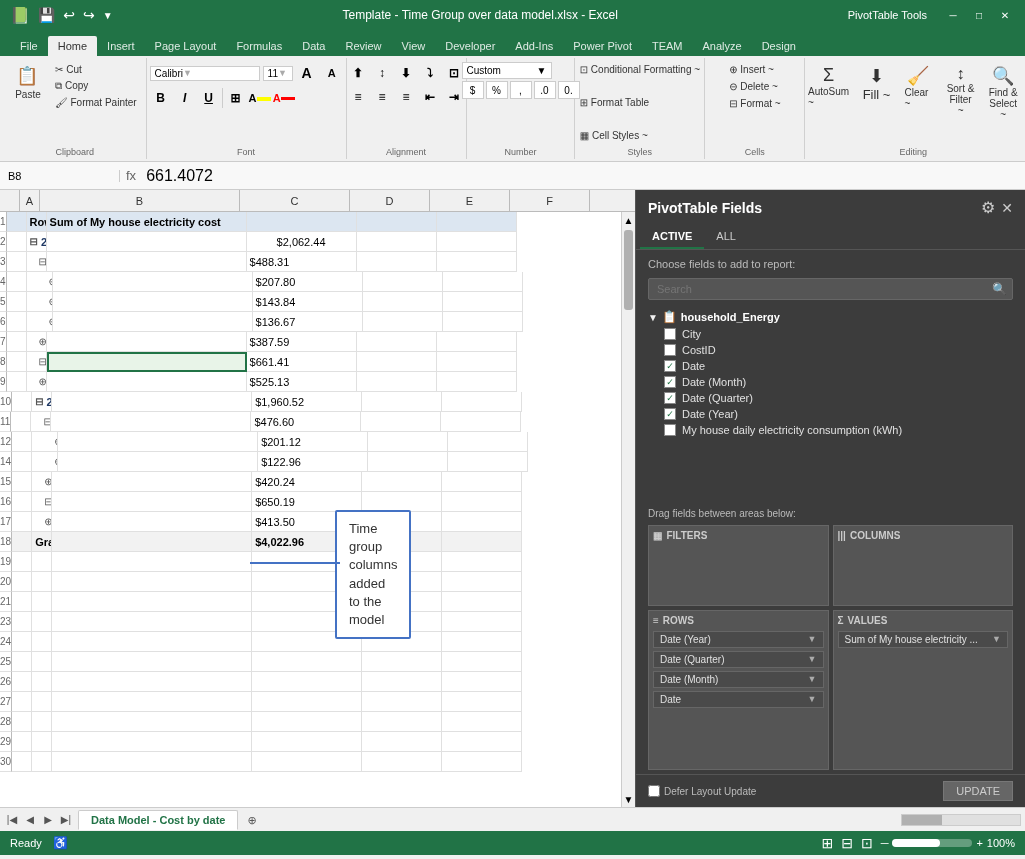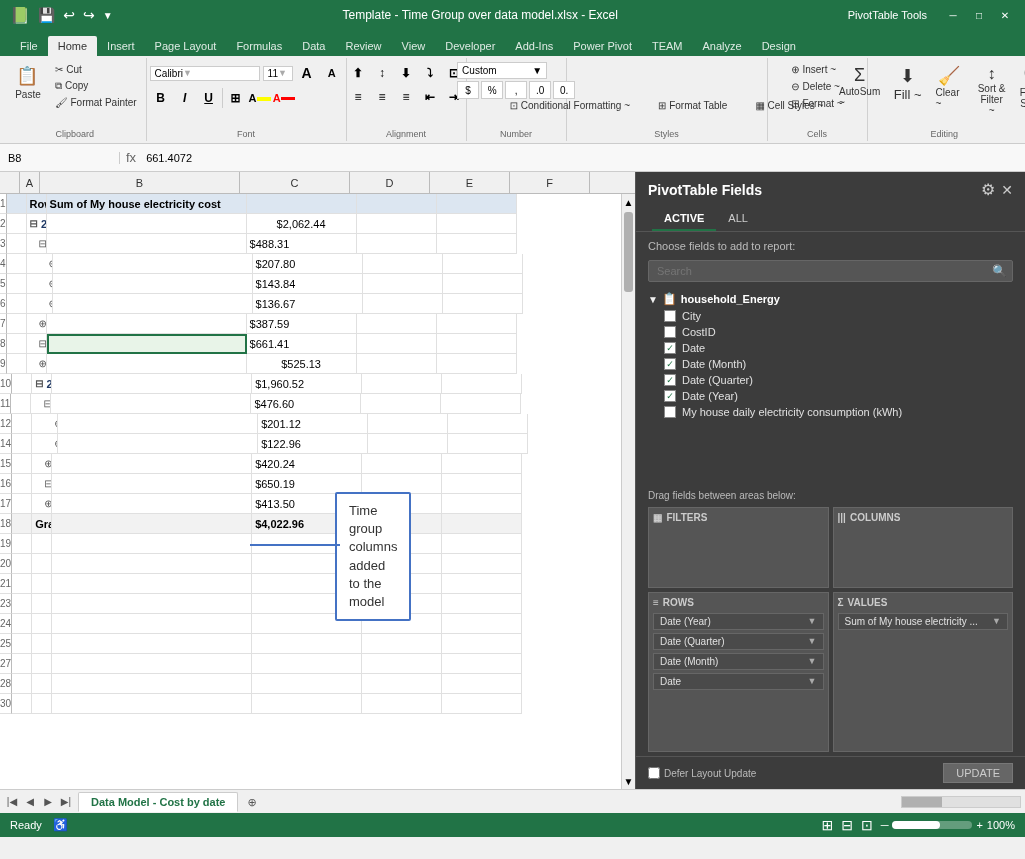--- a/index.html
+++ b/index.html
@@ -33,47 +33,47 @@
     .color-bar { width: 18px; height: 4px; background: #ffff00; margin-top: 1px; }
     .underline-bar { width: 14px; height: 3px; background: #333; margin-top: 1px; }
 
     
     .number-section { display: flex; flex-direction: column; gap: 2px; padding-bottom: 14px; padding-top: 2px; }
     .number-dropdown { background: white; border: 1px solid #ccc; padding: 2px 4px; font-size: 10px; display: flex; align-items: center; justify-content: space-between; cursor: pointer; width: 90px; }
     .number-btns { display: flex; gap: 2px; }
     .num-btn { width: 22px; height: 18px; background: white; border: 1px solid #ccc; display: flex; align-items: center; justify-content: center; cursor: pointer; font-size: 10px; }
 
     
-    .styles-section { display: flex; flex-direction: row; gap: 18px; padding-bottom: 14px; padding-top: 2px; margin-top: 36px; }
+    .styles-section { display: flex; flex-direction: column; gap: 18px; padding-bottom: 14px; padding-top: 2px; }
 
     
     .formula-bar { background: #f8f8f8; border-bottom: 1px solid #ccc; display: flex; align-items: center; height: 28px; }
     .cell-ref-box { width: 120px; border-right: 1px solid #ccc; padding: 0 8px; font-size: 11px; display: flex; align-items: center; }
-    .formula-input { flex: 1; padding: 0 4px; font-size: 11px; border: none; background: transparent; outline: none; }
+    .formula-input { flex: 1; padding: 0 4px; font-size: 16px; border: none; background: transparent; outline: none; }
 
     
     .main-area { display: flex; height: calc(859px - 30px - 26px - 90px - 28px - 24px - 24px); }
 
     
     .spreadsheet { flex: 1; display: flex; flex-direction: column; overflow: hidden; background: white; }
     .col-headers { display: flex; background: #f0f0f0; border-bottom: 1px solid #bbb; height: 22px; }
     .col-header { display: flex; align-items: center; justify-content: center; border-right: 1px solid #bbb; font-size: 11px; color: #333; background: #f0f0f0; cursor: pointer; }
     .spreadsheet-body { display: flex; flex: 1; overflow: hidden; }
     .row-number { height: 20px; display: flex; align-items: center; justify-content: center; font-size: 10px; color: #666; border-bottom: 1px solid #e0e0e0; border-right: 1px solid #bbb; cursor: pointer; }
     .grid { flex: 1; overflow: hidden; }
     .grid-row { display: flex; height: 20px; }
     .cell { border-right: 1px solid #e0e0e0; border-bottom: 1px solid #e0e0e0; display: flex; align-items: center; padding: 0 3px; font-size: 11px; overflow: hidden; white-space: nowrap; min-height: 20px; }
     .cell.header-cell { font-weight: bold; background: #dce6f1; }
 
     
     .pivot-panel { width: 390px; background: #3c3c3c; color: #f0f0f0; display: flex; flex-direction: column; border-left: 1px solid #555; }
     .pivot-header { display: flex; align-items: center; justify-content: space-between; padding: 8px 12px; background: #3c3c3c; }
     .pivot-title { font-size: 14px; font-weight: 600; color: white; }
     .pivot-header-btns { display: flex; gap: 6px; align-items: center; }
-    .pivot-tabs { display: flex; gap: 0; border-bottom: 1px solid #555; padding: 0 16px; }
+    .pivot-tabs { display: flex; gap: 0; border-bottom: 1px solid #555; padding: 0 4px; }
     .pivot-tab { padding: 5px 12px; font-size: 11px; cursor: pointer; color: #ccc; border-bottom: 2px solid transparent; }
     .pivot-tab.active { color: white; border-bottom: 2px solid #217346; font-weight: 600; }
     .pivot-subtitle { padding: 8px 12px 4px; font-size: 11px; color: #bbb; }
     .pivot-search { margin: 4px 12px; position: relative; }
     .pivot-search input { width: 100%; background: #555; border: 1px solid #666; color: white; padding: 4px 24px 4px 8px; font-size: 11px; border-radius: 2px; outline: none; }
     .pivot-search-icon { position: absolute; right: 6px; top: 50%; transform: translateY(-50%); color: #aaa; font-size: 12px; }
     .field-list { flex: 1; overflow-y: auto; padding: 4px 12px; max-height: 200px; }
     .field-group { display: flex; align-items: center; gap: 4px; padding: 2px 0; cursor: pointer; }
     .field-group-name { font-size: 11px; color: white; font-weight: 600; }
     .field-item { display: flex; align-items: center; gap: 6px; padding: 2px 0 2px 16px; cursor: pointer; }
@@ -451,21 +451,21 @@
           </div>
           <div class="grid-row">
             <div class="row-number">9</div>
             <div class="cell" style="width: 20px; min-width: 20px; cursor: pointer; font-size: 10px; color: rgb(85, 85, 85);"></div>
             <div class="cell" style="width: 20px; min-width: 20px; padding-left: 12px; color: rgb(31, 56, 100);">
               <span style="font-size: 10px; margin-right: 3px; color: rgb(85, 85, 85);">⊕ </span>
             </div>
             <div class="cell" style="width: 200px; min-width: 200px; color: rgb(31, 56, 100);">
               <span></span>
             </div>
-            <div class="cell" style="width: 110px; min-width: 110px; justify-content: center;">
+            <div class="cell" style="width: 110px; min-width: 110px;">
               <span>$525.13</span>
             </div>
             <div class="cell" style="width: 80px; min-width: 80px;">
               <span></span>
             </div>
             <div class="cell" style="width: 80px; min-width: 80px;">
               <span></span>
             </div>
           </div>
           <div class="grid-row">
@@ -729,40 +729,78 @@
               <span></span>
             </div>
             <div class="cell" style="width: 80px; min-width: 80px;">
               <span></span>
             </div>
             <div class="cell" style="width: 80px; min-width: 80px;">
               <span></span>
             </div>
           </div>
           <div class="grid-row">
+            <div class="row-number">26</div>
+            <div class="cell" style="width: 20px; min-width: 20px;"></div>
+            <div class="cell" style="width: 20px; min-width: 20px;">
+              <span></span>
+            </div>
+            <div class="cell" style="width: 200px; min-width: 200px;">
+              <span></span>
+            </div>
+            <div class="cell" style="width: 110px; min-width: 110px;">
+              <span></span>
+            </div>
+            <div class="cell" style="width: 80px; min-width: 80px;">
+              <span></span>
+            </div>
+            <div class="cell" style="width: 80px; min-width: 80px;">
+              <span></span>
+            </div>
+          </div>
+          <div class="grid-row">
             <div class="row-number">27</div>
             <div class="cell" style="width: 20px; min-width: 20px;"></div>
             <div class="cell" style="width: 20px; min-width: 20px;">
               <span></span>
             </div>
             <div class="cell" style="width: 200px; min-width: 200px;">
               <span></span>
             </div>
             <div class="cell" style="width: 110px; min-width: 110px;">
               <span></span>
             </div>
             <div class="cell" style="width: 80px; min-width: 80px;">
               <span></span>
             </div>
             <div class="cell" style="width: 80px; min-width: 80px;">
               <span></span>
             </div>
           </div>
           <div class="grid-row">
             <div class="row-number">28</div>
+            <div class="cell" style="width: 20px; min-width: 20px;"></div>
+            <div class="cell" style="width: 20px; min-width: 20px;">
+              <span></span>
+            </div>
+            <div class="cell" style="width: 200px; min-width: 200px;">
+              <span></span>
+            </div>
+            <div class="cell" style="width: 110px; min-width: 110px;">
+              <span></span>
+            </div>
+            <div class="cell" style="width: 80px; min-width: 80px;">
+              <span></span>
+            </div>
+            <div class="cell" style="width: 80px; min-width: 80px;">
+              <span></span>
+            </div>
+          </div>
+          <div class="grid-row">
+            <div class="row-number">29</div>
             <div class="cell" style="width: 20px; min-width: 20px;"></div>
             <div class="cell" style="width: 20px; min-width: 20px;">
               <span></span>
             </div>
             <div class="cell" style="width: 200px; min-width: 200px;">
               <span></span>
             </div>
             <div class="cell" style="width: 110px; min-width: 110px;">
               <span></span>
             </div>

